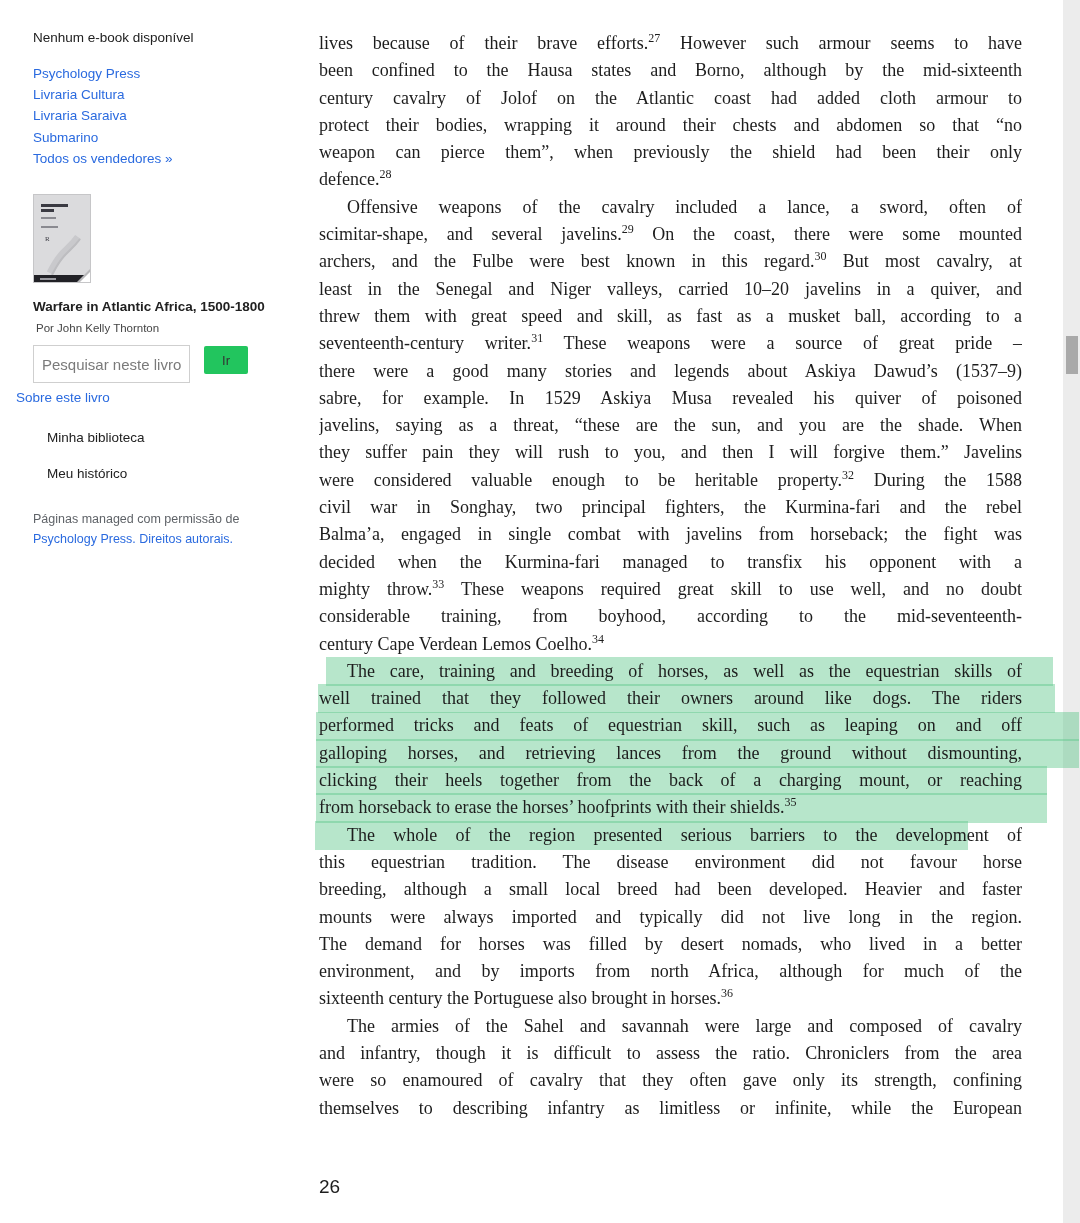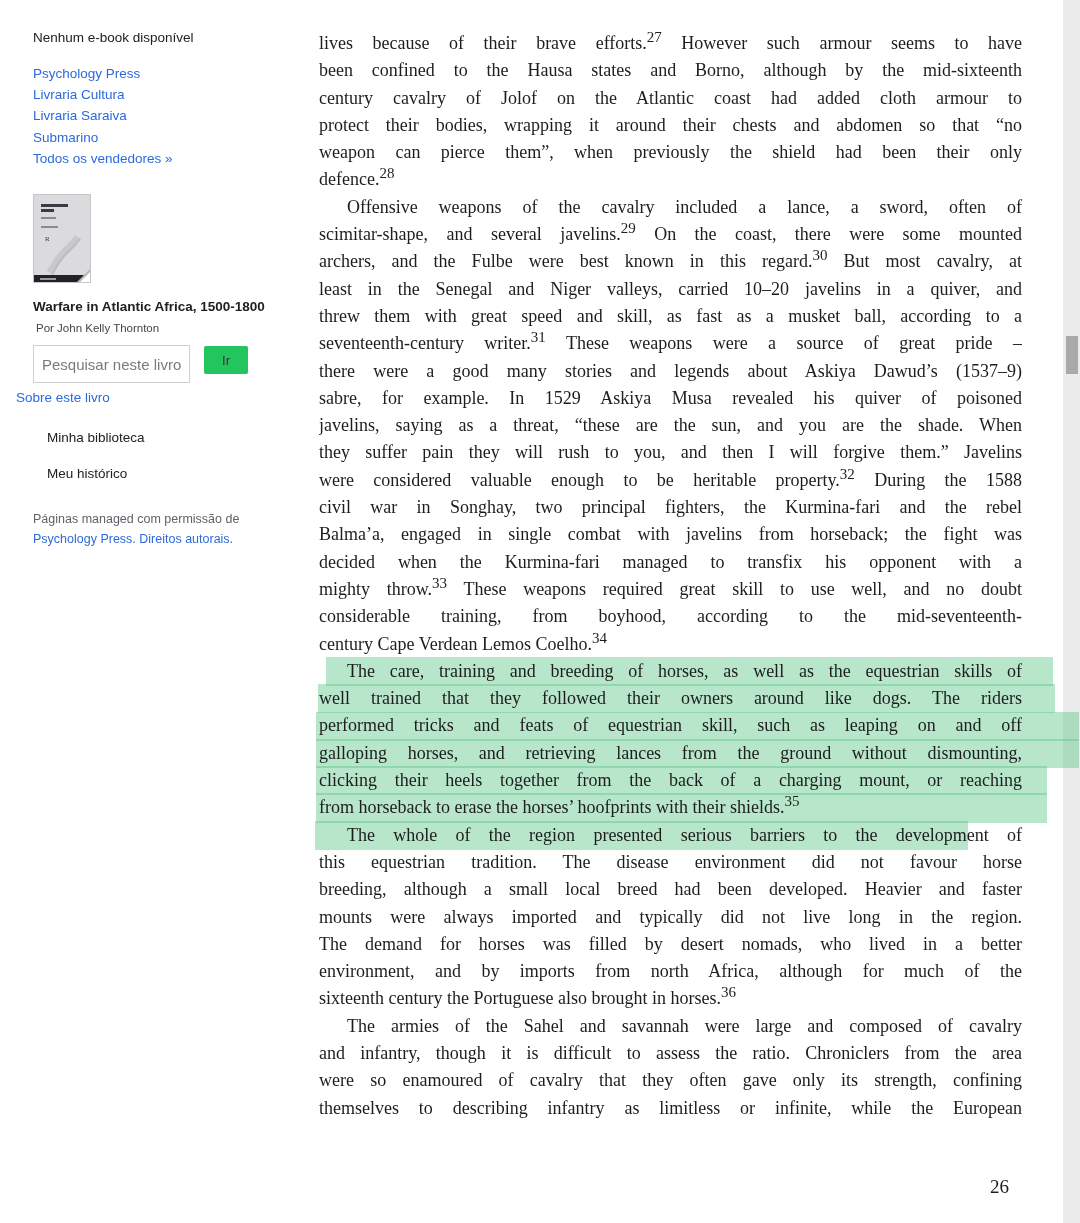--- a/index.html
+++ b/index.html
@@ -39,24 +39,24 @@
   #permtext{left:33px;top:512px;font-size:12.5px;color:var(--muted);}
   #permlink{left:33px;top:532px;font-size:12.5px;}
   
   #pagecol{left:319px;top:30px;width:703px;position:absolute;z-index:1;}
   .bookline{position:relative;z-index:1;height:27.3px;overflow:hidden;text-align:justify;
     font-family:"Liberation Serif","DejaVu Serif",serif;font-size:18px;line-height:27.3px;color:var(--book);}
   .bookline::after{content:"";display:inline-block;width:100%;height:0;}
   .bookline.nj{text-align:left;}
   .bookline.nj::after{content:none;}
   .bookline.ind{text-indent:28px;}
-  .bookline sup{font-size:15px;line-height:0;vertical-align:super;letter-spacing:0;}
+  .bookline sup{font-size:12px;line-height:0;vertical-align:super;letter-spacing:0;}
   .hlstrip{position:absolute;z-index:0;background:var(--hl);}
-  #pagenum{left:319px;top:1176px;width:690px;text-align:right;
-    font-family:Liberation Serif, serif;font-size:19px;color:var(--book);}
+  #pagenum{left:319px;top:1176px;width:690px;text-align:left;
+    font-family:Liberation Sans, sans-serif;font-size:19px;color:var(--book);}
   
   #sbtrack{left:1063px;top:0;width:17px;height:1223px;background:var(--track);z-index:0;}
   #sbthumb{left:1066px;top:336px;width:12px;height:38px;background:var(--thumb);z-index:2;}
 </style>
 </head>
 <body>
 
 <div id="screen">
 
   <div class="abs" id="availability">Nenhum e-book disponível</div>

